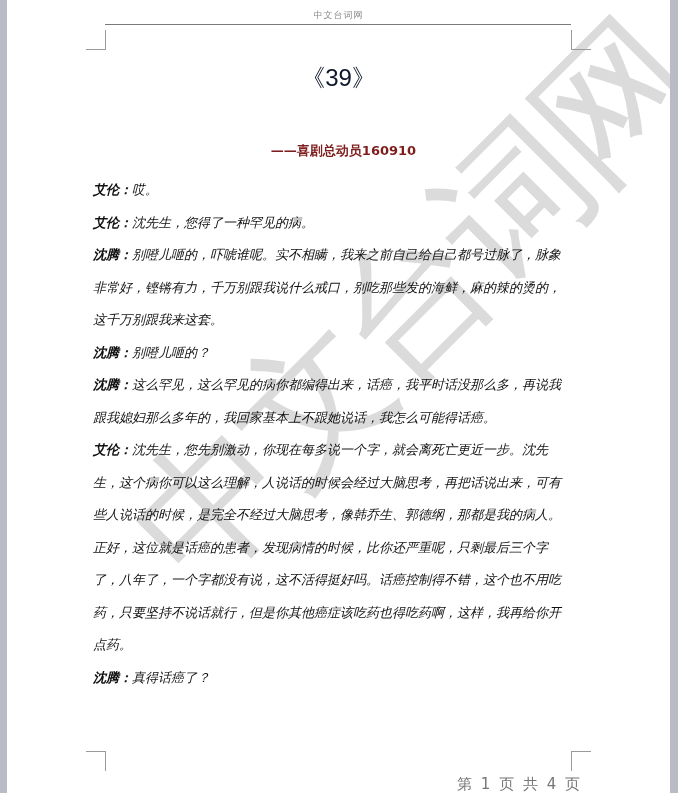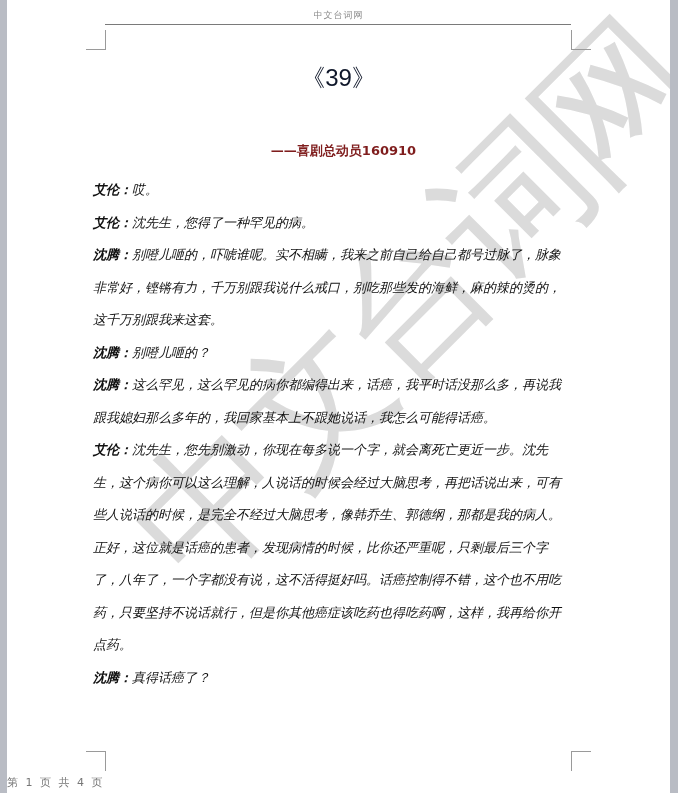--- a/index.html
+++ b/index.html
@@ -11,21 +11,21 @@
   .crop.tl { left:79px; top:30px; width:19px; height:19px; border-right-width:1px; border-bottom-width:1px; }
   .crop.tr { left:564px; top:30px; width:19px; height:19px; border-left-width:1px; border-bottom-width:1px; }
   .crop.bl { left:79px; top:751px; width:19px; height:19px; border-right-width:1px; border-top-width:1px; }
   .crop.br { left:564px; top:751px; width:19px; height:19px; border-left-width:1px; border-top-width:1px; }
   .watermark { position:absolute; left:60px; top:230px; width:640px; text-align:center; font-size:150px; color:#cfcfcf; transform:rotate(-45deg); transform-origin:center; opacity:0.75; font-weight:300; white-space:nowrap; z-index:0; pointer-events:none; letter-spacing:-8px; }
   .title { position:absolute; left:0; width:663px; top:62px; text-align:center; font-family:"Liberation Sans", sans-serif; font-size:24px; font-weight:normal; color:#0f172a; z-index:1; }
   .subtitle { position:absolute; left:0; width:663px; top:142px; padding-left:10px; box-sizing:border-box; text-align:center; font-size:13px; font-weight:bold; color:#7f1d1d; z-index:1; }
   .body { position:absolute; left:86px; top:174px; width:470px; z-index:1; font-size:13px; color:#111;font-style:italic; }
   .para { line-height:32.5px; margin:0; }
   .speaker { font-weight:bold; }
-  .footer-text { position:absolute; left:0; width:575px; top:775px; text-align:left; font-size:11px; color:#777; letter-spacing:2px; }
+  .footer-text { position:absolute; left:0; width:575px; top:775px; text-align:right; font-size:15px; color:#777; letter-spacing:2px; }
 </style>
 </head>
 <body>
 
 <div class="page">
   <div class="watermark">中文台词网</div>
   <div class="header-text">中文台词网</div>
   <div class="header-rule"></div>
   <div class="crop tl"></div>
   <div class="crop tr"></div>

